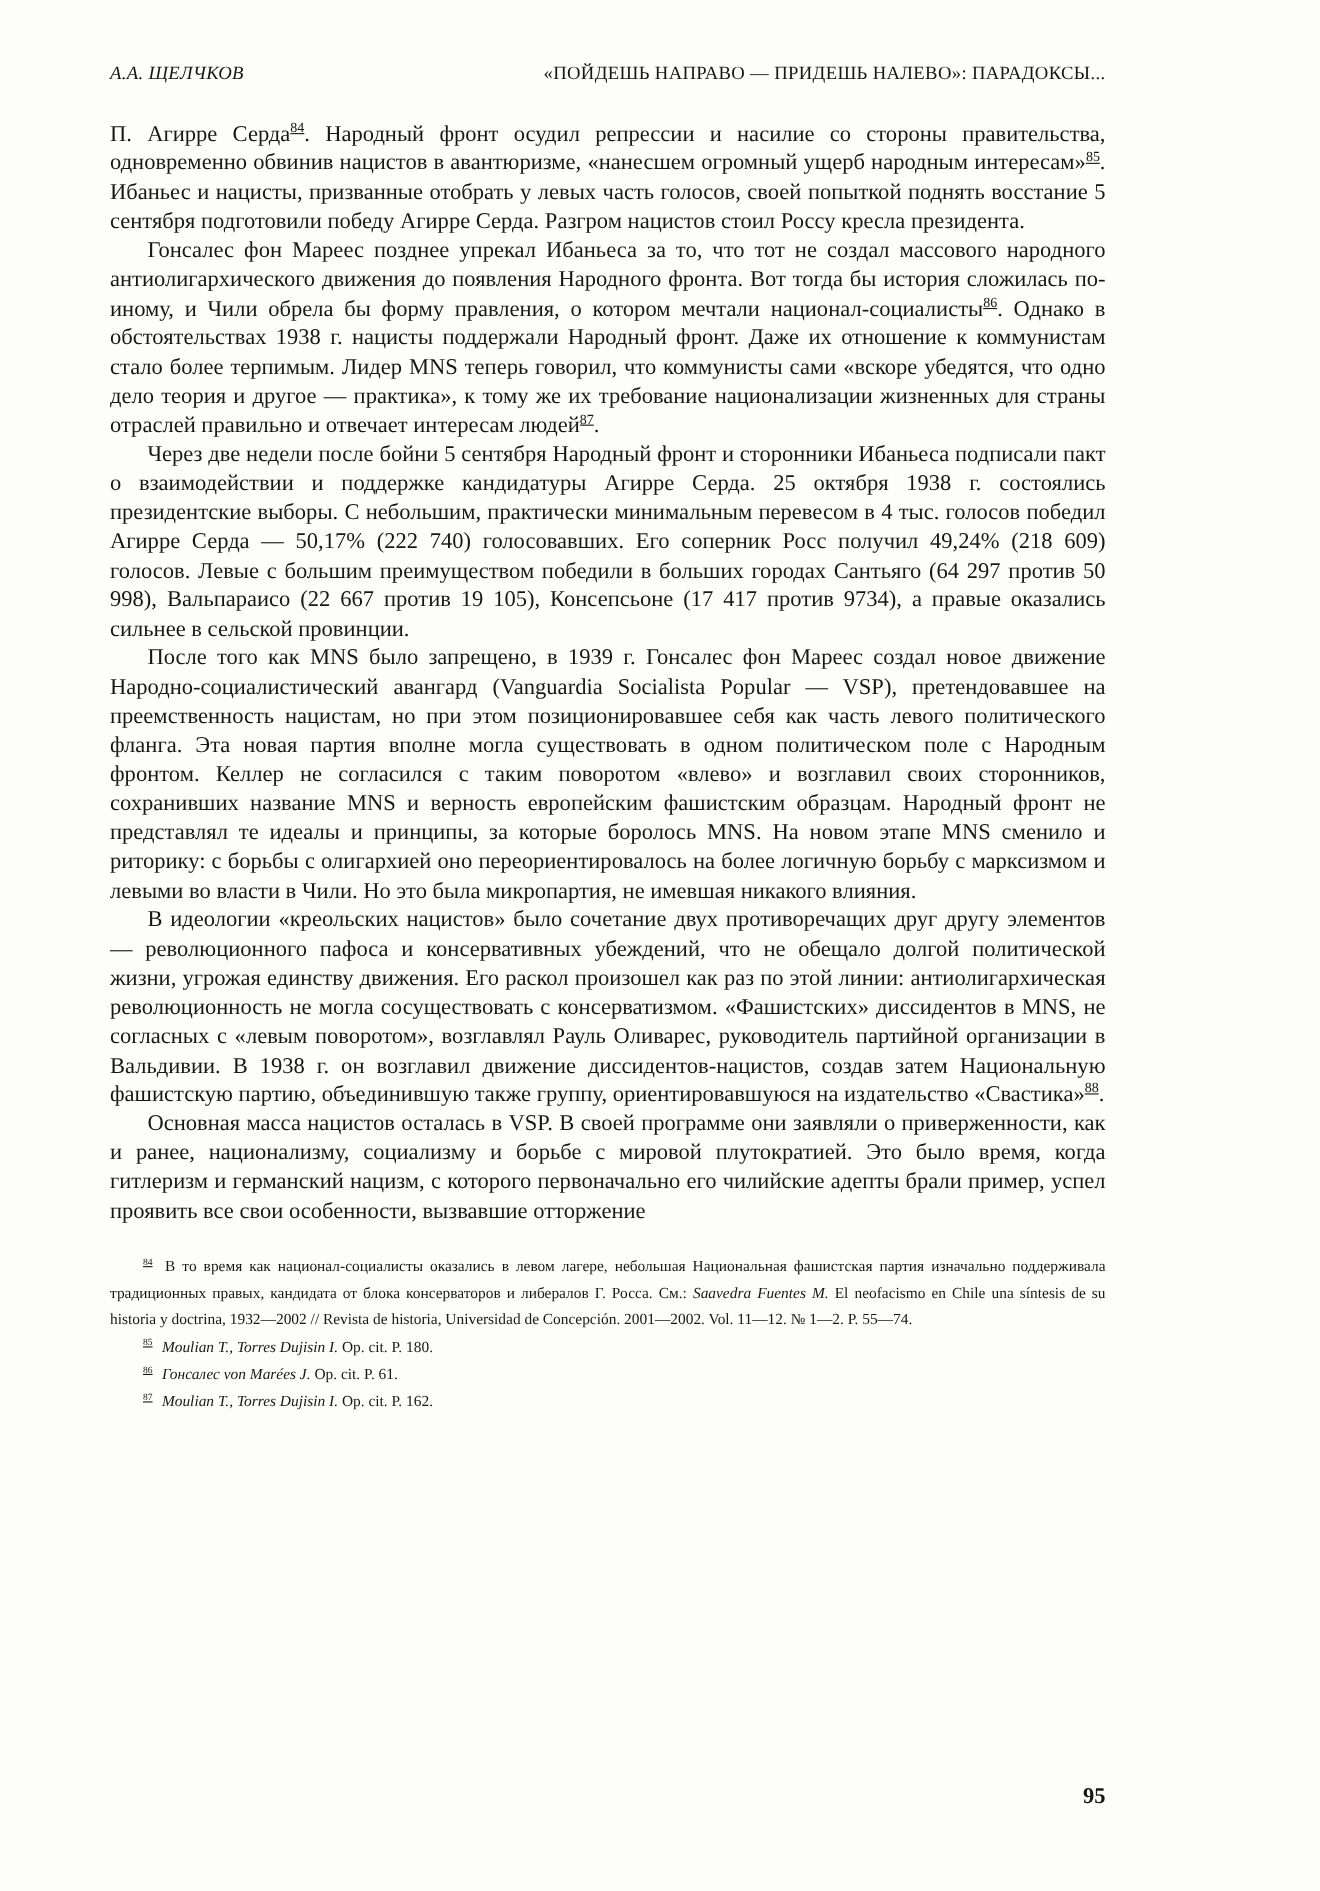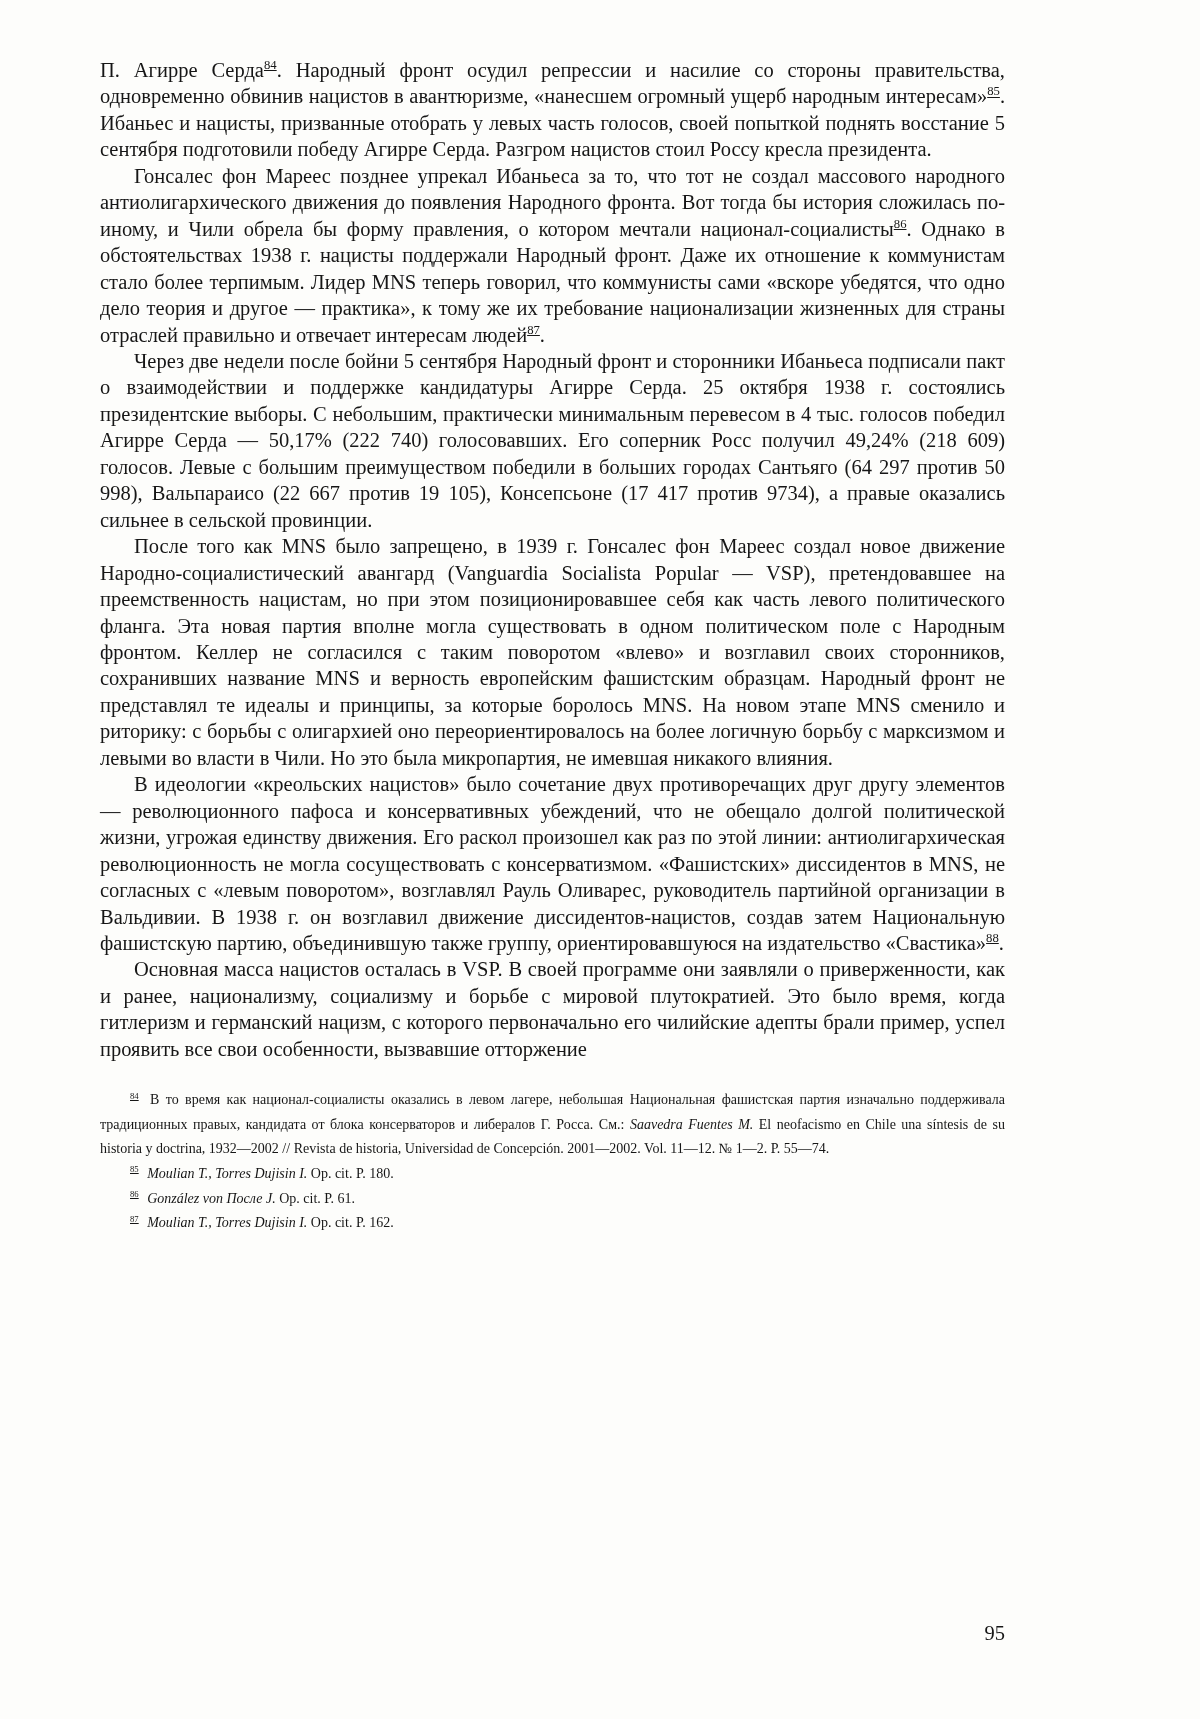--- a/index.html
+++ b/index.html
@@ -46,37 +46,42 @@
     line-height: 24.6px;
     text-align: justify;
     text-indent: 30px;
   }
   .fn-num { margin-right: 5px; }
   .page-number {
     position: absolute;
     top: 1622px;
     right: 195px;
     font-size: 20.5px;
+    font-weight: bold;
   }
 </style>
 </head>
 <body>
 
 <div class="page">
+  <header class="running-head">
+    <span class="rh-author">А.А. ЩЕЛЧКОВ</span>
+    <span class="rh-title">«ПОЙДЕШЬ НАПРАВО — ПРИДЕШЬ НАЛЕВО»: ПАРАДОКСЫ...</span>
+  </header>
 
   <main class="body-text">
       <p class="para"><span>П. Агирре Серда</span><sup>84</sup><span>. Народный фронт осудил репрессии и насилие со стороны правительства, одновременно обвинив нацистов в авантюризме, «нанесшем огромный ущерб народным интересам»</span><sup>85</sup><span>. Ибаньес и нацисты, призванные отобрать у левых часть голосов, своей попыткой поднять восстание 5 сентября подготовили победу Агирре Серда. Разгром нацистов стоил Россу кресла президента.</span></p>
       <p class="para indent"><span>Гонсалес фон Мареес позднее упрекал Ибаньеса за то, что тот не создал массового народного антиолигархического движения до появления Народного фронта. Вот тогда бы история сложилась по-иному, и Чили обрела бы форму правления, о котором мечтали национал-социалисты</span><sup>86</sup><span>. Однако в обстоятельствах 1938 г. нацисты поддержали Народный фронт. Даже их отношение к коммунистам стало более терпимым. Лидер MNS теперь говорил, что коммунисты сами «вскоре убедятся, что одно дело теория и другое — практика», к тому же их требование национализации жизненных для страны отраслей правильно и отвечает интересам людей</span><sup>87</sup><span>.</span></p>
       <p class="para indent"><span>Через две недели после бойни 5 сентября Народный фронт и сторонники Ибаньеса подписали пакт о взаимодействии и поддержке кандидатуры Агирре Серда. 25 октября 1938 г. состоялись президентские выборы. С небольшим, практически минимальным перевесом в 4 тыс. голосов победил Агирре Серда — 50,17% (222 740) голосовавших. Его соперник Росс получил 49,24% (218 609) голосов. Левые с большим преимуществом победили в больших городах Сантьяго (64 297 против 50 998), Вальпараисо (22 667 против 19 105), Консепсьоне (17 417 против 9734), а правые оказались сильнее в сельской провинции.</span></p>
       <p class="para indent"><span>После того как MNS было запрещено, в 1939 г. Гонсалес фон Мареес создал новое движение Народно-социалистический авангард (Vanguardia Socialista Popular — VSP), претендовавшее на преемственность нацистам, но при этом позиционировавшее себя как часть левого политического фланга. Эта новая партия вполне могла существовать в одном политическом поле с Народным фронтом. Келлер не согласился с таким поворотом «влево» и возглавил своих сторонников, сохранивших название MNS и верность европейским фашистским образцам. Народный фронт не представлял те идеалы и принципы, за которые боролось MNS. На новом этапе MNS сменило и риторику: с борьбы с олигархией оно переориентировалось на более логичную борьбу с марксизмом и левыми во власти в Чили. Но это была микропартия, не имевшая никакого влияния.</span></p>
       <p class="para indent"><span>В идеологии «креольских нацистов» было сочетание двух противоречащих друг другу элементов — революционного пафоса и консервативных убеждений, что не обещало долгой политической жизни, угрожая единству движения. Его раскол произошел как раз по этой линии: антиолигархическая революционность не могла сосуществовать с консерватизмом. «Фашистских» диссидентов в MNS, не согласных с «левым поворотом», возглавлял Рауль Оливарес, руководитель партийной организации в Вальдивии. В 1938 г. он возглавил движение диссидентов-нацистов, создав затем Национальную фашистскую партию, объединившую также группу, ориентировавшуюся на издательство «Свастика»</span><sup>88</sup><span>.</span></p>
       <p class="para indent"><span>Основная масса нацистов осталась в VSP. В своей программе они заявляли о приверженности, как и ранее, национализму, социализму и борьбе с мировой плутократией. Это было время, когда гитлеризм и германский нацизм, с которого первоначально его чилийские адепты брали пример, успел проявить все свои особенности, вызвавшие отторжение</span></p>
     </main>
 
   <section class="footnotes">
       <p class="footnote"><sup class="fn-num">84</sup> <span>В то время как национал-социалисты оказались в левом лагере, небольшая Национальная фашистская партия изначально поддерживала традиционных правых, кандидата от блока консерваторов и либералов Г. Росса. См.: </span><em>Saavedra Fuentes M.</em><span> El neofacismo en Chile una síntesis de su historia y doctrina, 1932—2002 // Revista de historia, Universidad de Concepción. 2001—2002. Vol. 11—12. № 1—2. P. 55—74.</span></p>
       <p class="footnote"><sup class="fn-num">85</sup> <em>Moulian T., Torres Dujisin I.</em><span> Op. cit. P. 180.</span></p>
-      <p class="footnote"><sup class="fn-num">86</sup> <em>González von После J.</em><span> Op. cit. P. 61.</span></p>
+      <p class="footnote"><sup class="fn-num">86</sup> <em>Гонсалес von Marées J.</em><span> Op. cit. P. 61.</span></p>
       <p class="footnote"><sup class="fn-num">87</sup> <em>Moulian T., Torres Dujisin I.</em><span> Op. cit. P. 162.</span></p>
     </section>
 
   <div class="page-number">95</div>
 </div>
 
 </body></html>

